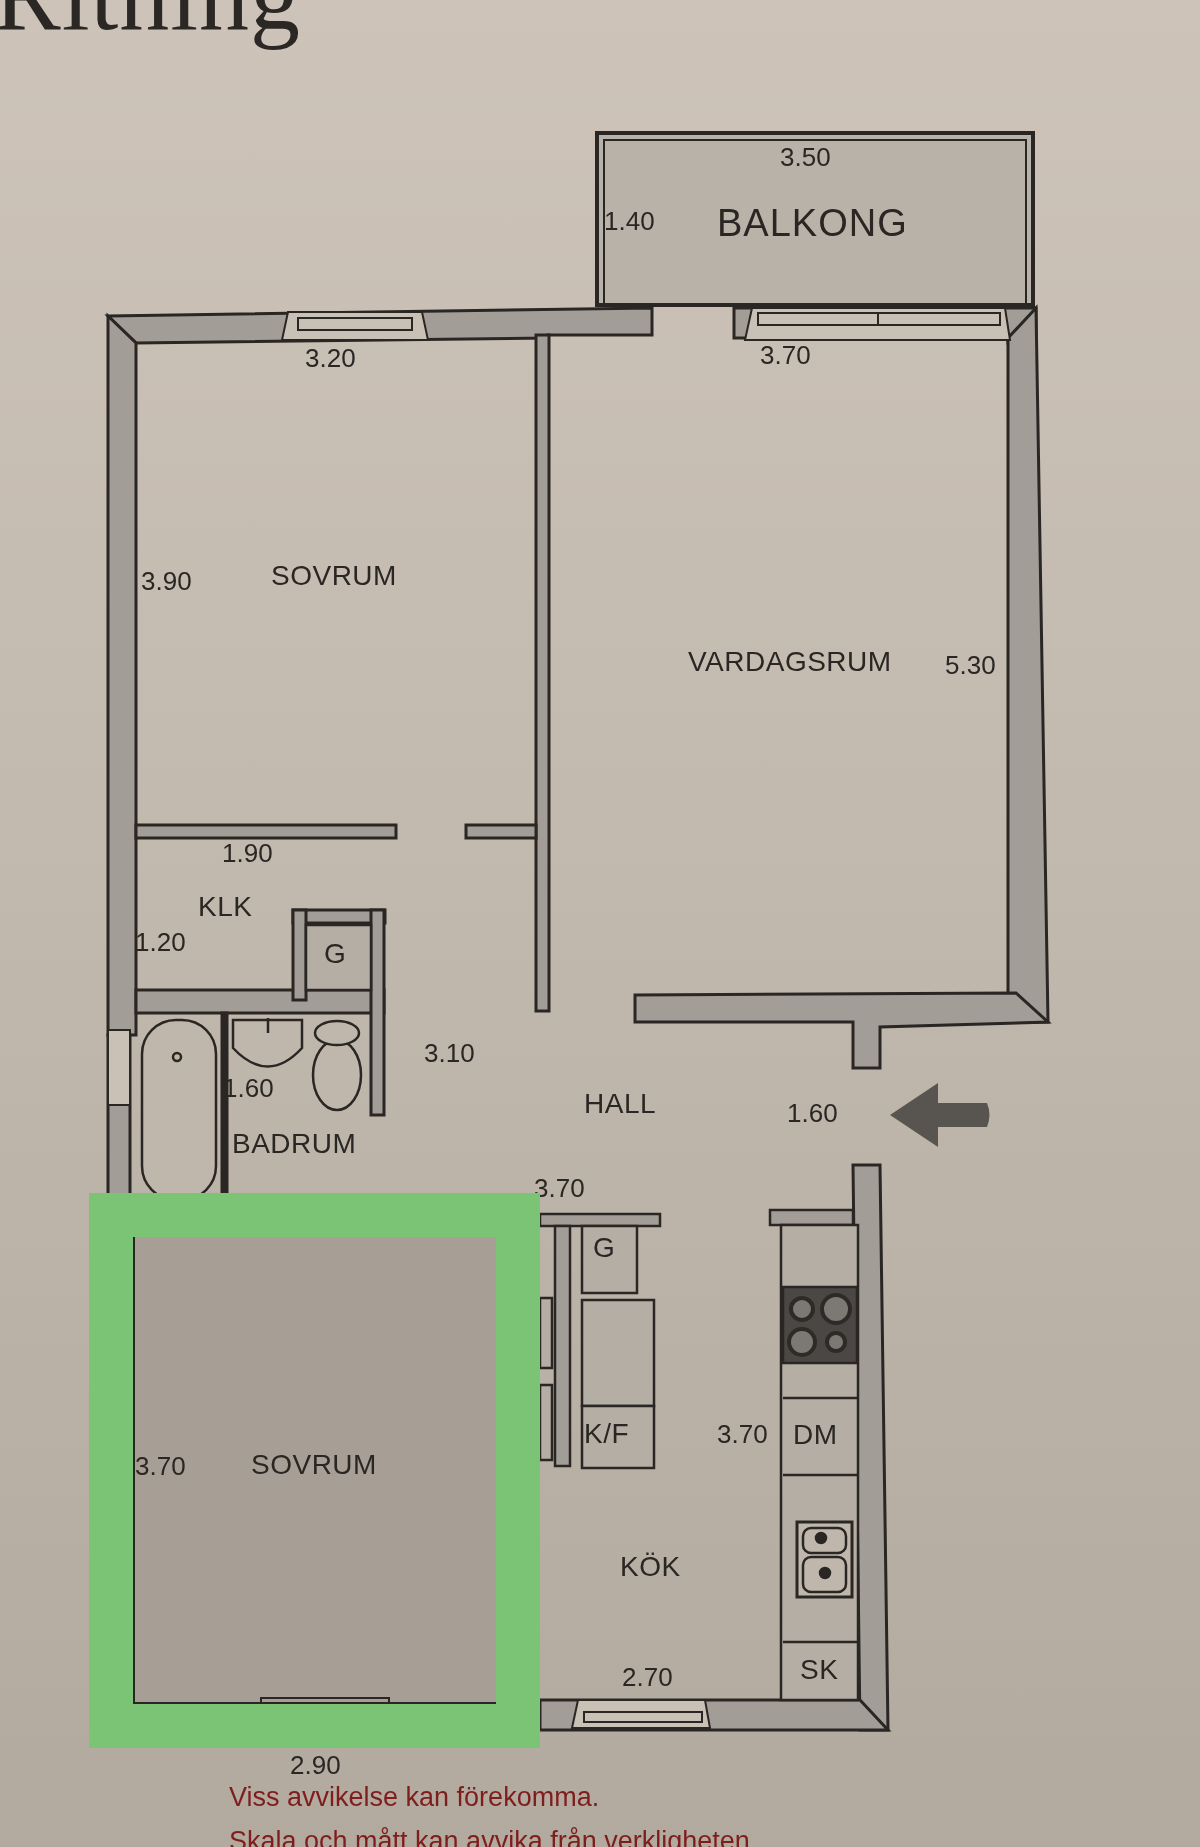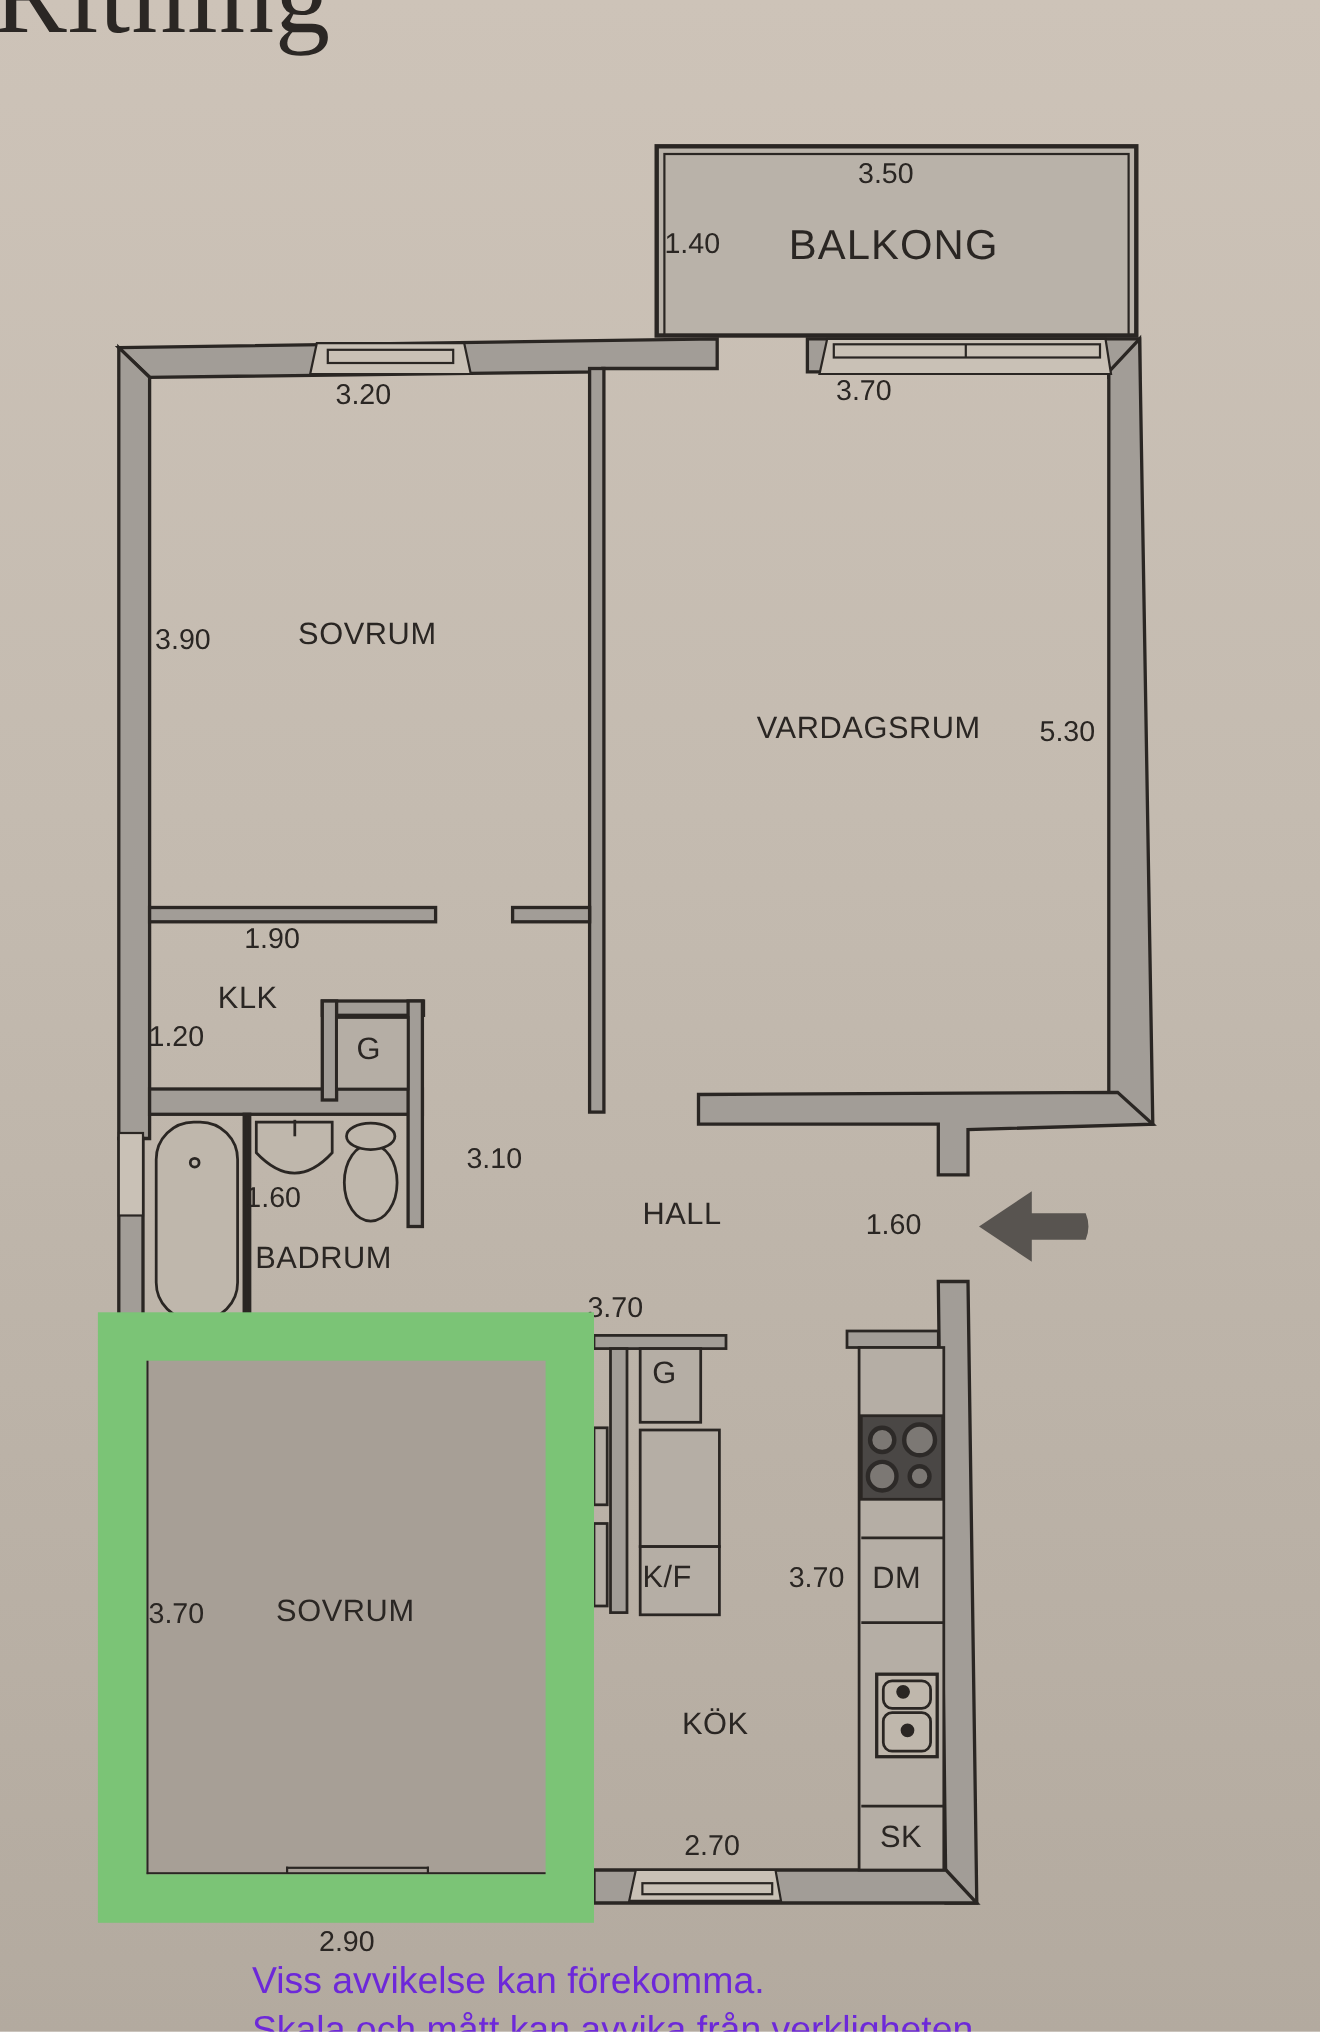--- a/index.html
+++ b/index.html
@@ -12,21 +12,21 @@
   .abs { position:absolute; }
   .title {
     position:absolute; left:-6px; top:-62px;
     font-family:"Liberation Serif","DejaVu Serif", serif;
     font-size:100px; color:#2b2724; letter-spacing:1px;
   }
   svg.plan { position:absolute; left:0; top:0; }
   .lbl { position:absolute; font-size:28px; letter-spacing:0.5px; white-space:nowrap; color:#2a2623; }
   .dim { position:absolute; font-size:26px; white-space:nowrap; color:#2a2623; }
   .big { font-size:38px; letter-spacing:1px; }
-  .note { position:absolute; left:229px; font-size:34px; color:#6d28d9; white-space:nowrap; }
+  .note { position:absolute; left:229px; font-size:27px; color:#7f1d1d; white-space:nowrap; }
   .hl {
     position:absolute; left:89px; top:1193px; width:451px; height:555px;
     border:44px solid #7bc476; box-sizing:border-box; background:transparent;
   }
 </style>
 </head>
 <body>
 
 <div class="title">Ritning</div>
 

